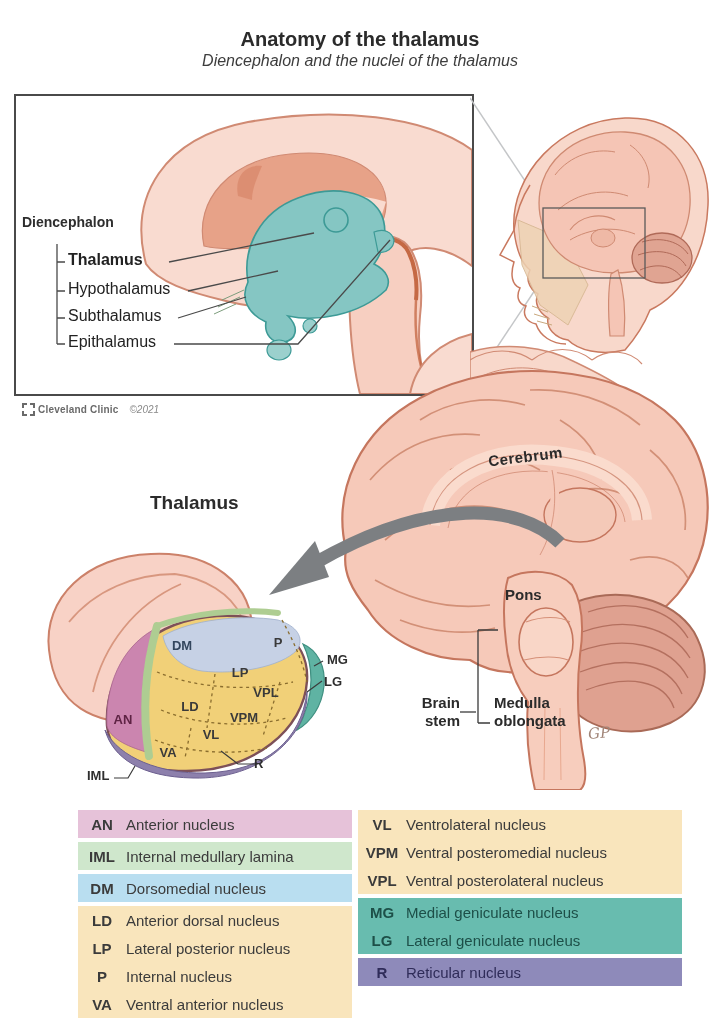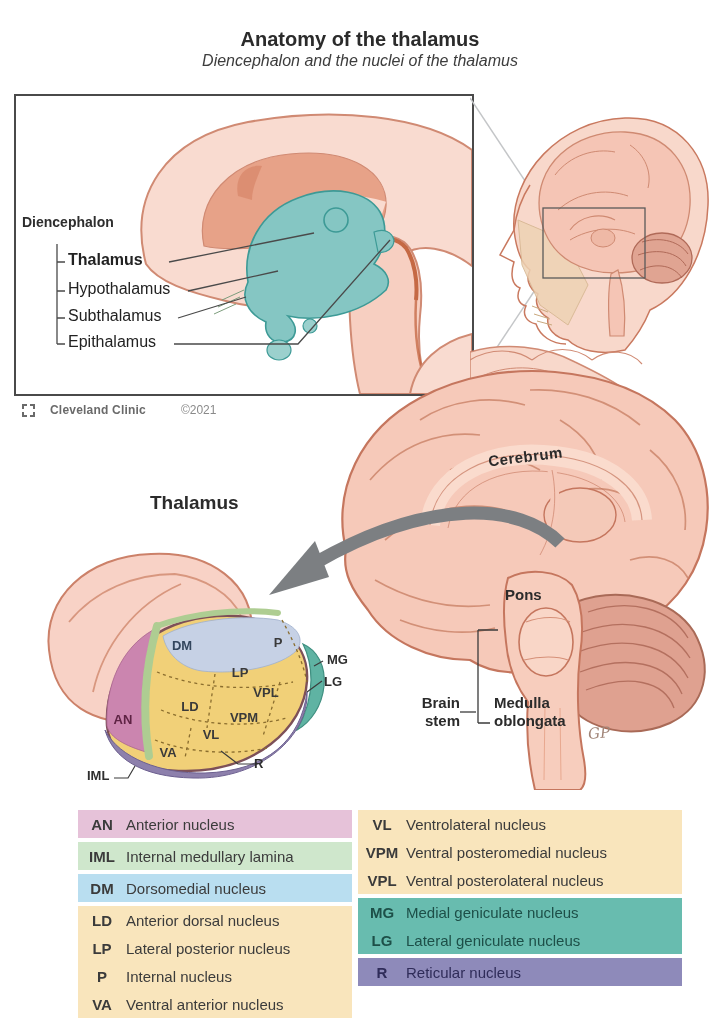--- a/index.html
+++ b/index.html
@@ -8,23 +8,23 @@
   .abs{position:absolute;}
   
   .title{left:0;top:28px;width:720px;text-align:center;font-size:20px;font-weight:bold;color:#2b2b2b;}
   .subtitle{left:0;top:52px;width:720px;text-align:center;font-size:16px;font-style:italic;color:#3d3d3d;}
   
   .inset-box{left:14px;top:94px;width:456px;height:298px;border:2px solid #4a4a4a;background:#fff;overflow:hidden;}
   .inset-label{font-size:16px;color:#222;}
   .lbl-bold{font-weight:bold;}
   .dienc{left:22px;top:214px;font-size:14px;font-weight:bold;}
   
-  .credit{left:22px;top:403px;display:flex;align-items:center;gap:15px;font-size:12px;color:#6a6a6a;}
+  .credit{left:22px;top:403px;display:flex;align-items:center;gap:3px;font-size:10px;color:#6a6a6a;}
   .credit .brand{font-weight:bold;letter-spacing:.2px;}
-  .credit .copy{color:#8a8a8a;margin-left:20px;}
+  .credit .copy{color:#8a8a8a;margin-left:8px;font-style:italic;}
   
   .fig-title{left:150px;top:492px;font-size:19px;font-weight:bold;color:#2b2b2b;}
   .region-lbl{transform:translate(-50%,-50%);font-size:13px;font-weight:bold;color:#3a3a3a;white-space:nowrap;}
   .region-dm{color:#33465e;}
   .region-an{color:#5e2344;}
   .callout-lbl{font-size:13px;font-weight:bold;color:#2e2e2e;white-space:nowrap;}
   .brain-lbl{font-size:15px;font-weight:bold;color:#2b2b2b;white-space:nowrap;}
   .cerebrum-lbl{transform:rotate(-7deg);letter-spacing:.5px;}
   .wrap-lbl{white-space:normal;line-height:18px;}
   .signature{font-family:"DejaVu Serif",serif;font-style:italic;font-size:15px;color:#a18578;transform:rotate(-5deg);}

